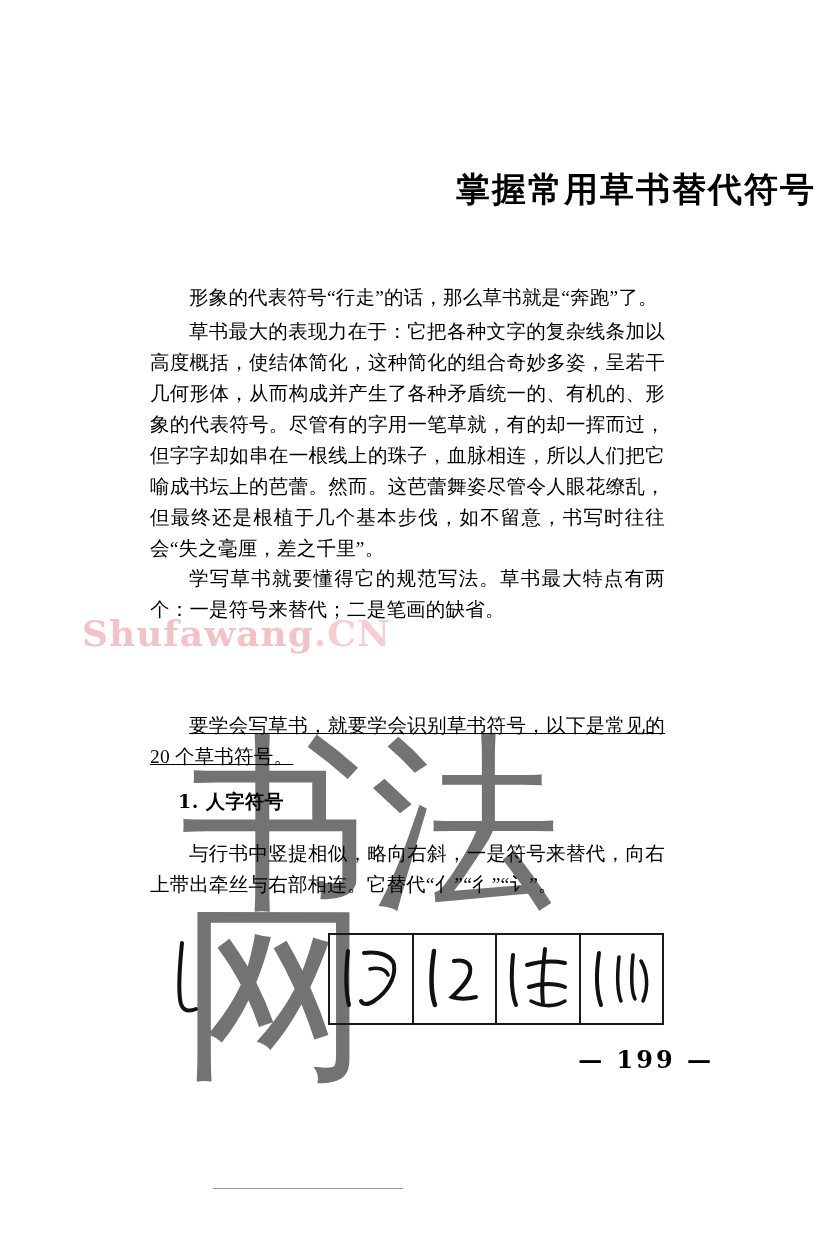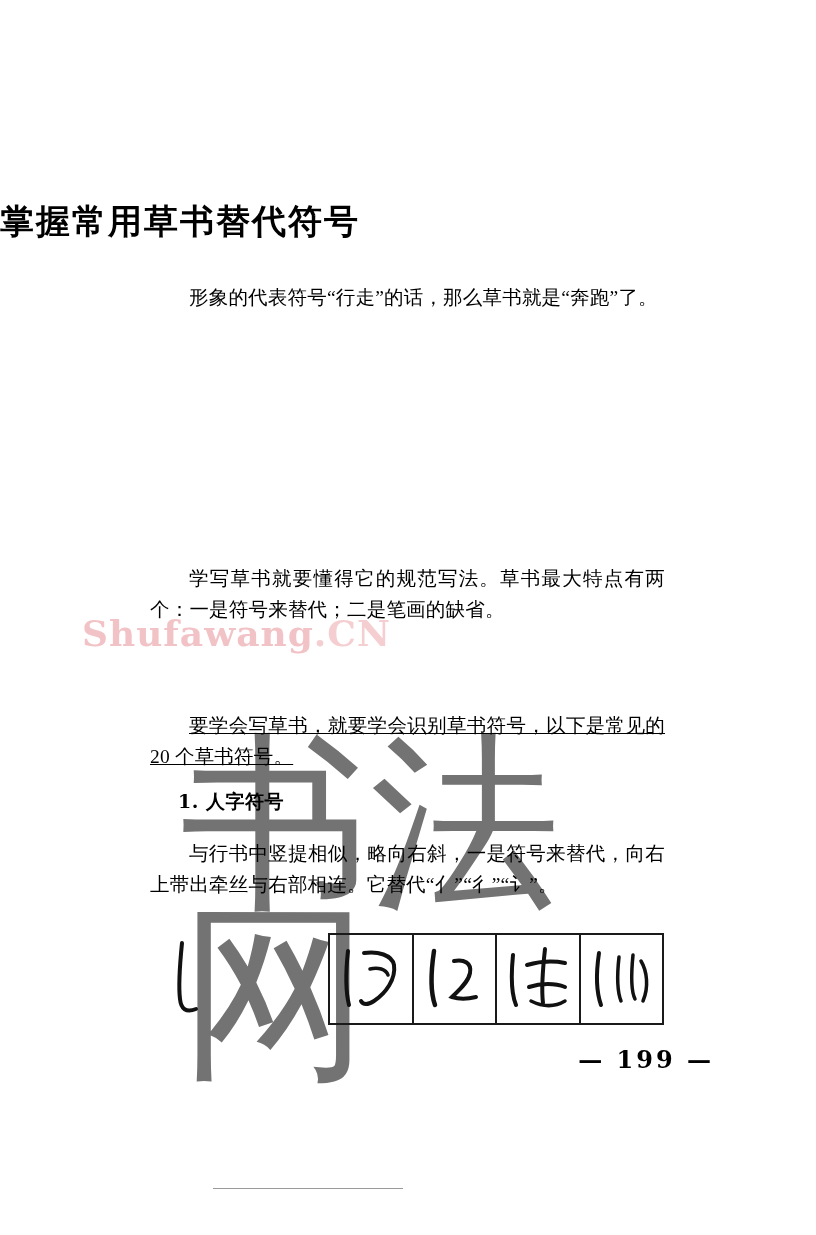--- a/index.html
+++ b/index.html
@@ -61,23 +61,23 @@
     position: absolute;
     left: 0; top: 0;
     width: 816px;
     height: 1235px;
     z-index: 3;
   }
 
   .doc-title {
     position: absolute;
     left: 0;
-    top: 176px;
-    width: 816px;
-    text-align: left;
+    top: 144px;
+    width: 816px;
+    text-align: right;
     font-family: "DejaVu Serif", serif;
     font-weight: bold;
     font-size: 34px;
     letter-spacing: 2px;
   }
 
   .para {
     position: absolute;
     left: 150px;
     width: 515px;
@@ -184,20 +184,21 @@
 
   <div class="watermark-ghost">书法网</div>
 
   <div class="watermark"><span>Shufawang</span><span class="dim">.CN</span></div>
 
   <div class="content">
 
     <h1 class="doc-title">掌握常用草书替代符号</h1>
 
     <p class="para indent p1">形象的代表符号“行走”的话，那么草书就是“奔跑”了。</p>
+    <p class="para indent p2">草书最大的表现力在于：它把各种文字的复杂线条加以高度概括，使结体简化，这种简化的组合奇妙多姿，呈若干几何形体，从而构成并产生了各种矛盾统一的、有机的、形象的代表符号。尽管有的字用一笔草就，有的却一挥而过，但字字却如串在一根线上的珠子，血脉相连，所以人们把它喻成书坛上的芭蕾。然而。这芭蕾舞姿尽管令人眼花缭乱，但最终还是根植于几个基本步伐，如不留意，书写时往往会“失之毫厘，差之千里”。</p>
     <p class="para indent p3">学写草书就要懂得它的规范写法。草书最大特点有两个：一是符号来替代；二是笔画的缺省。</p>
 
 
     <p class="para indent p4">要学会写草书，就要学会识别草书符号，以下是常见的 20 个草书符号。</p>
 
     <h3 class="sub-head">1. 人字符号</h3>
 
     <p class="para indent p5">与行书中竖提相似，略向右斜，一是符号来替代，向右上带出牵丝与右部相连。它替代“亻”“彳”“讠”。</p>
 
     <div class="figure">

